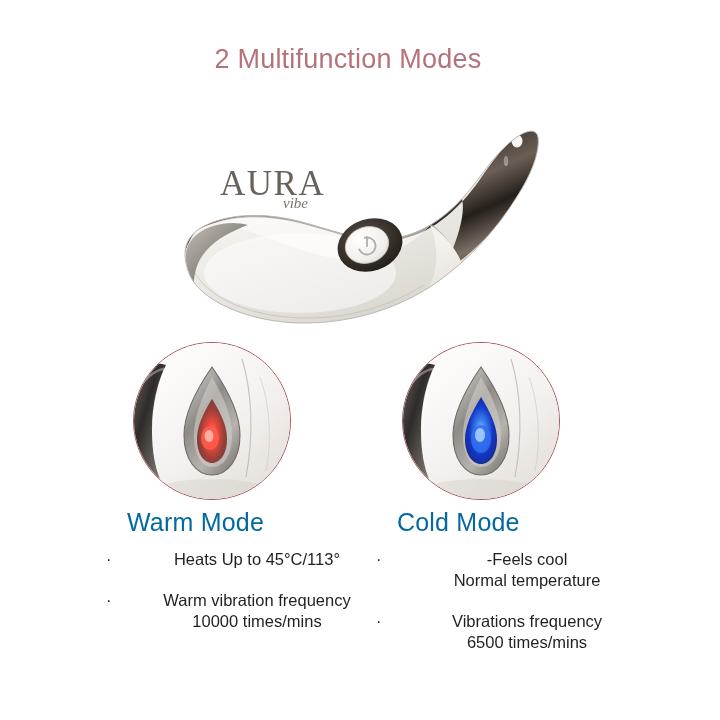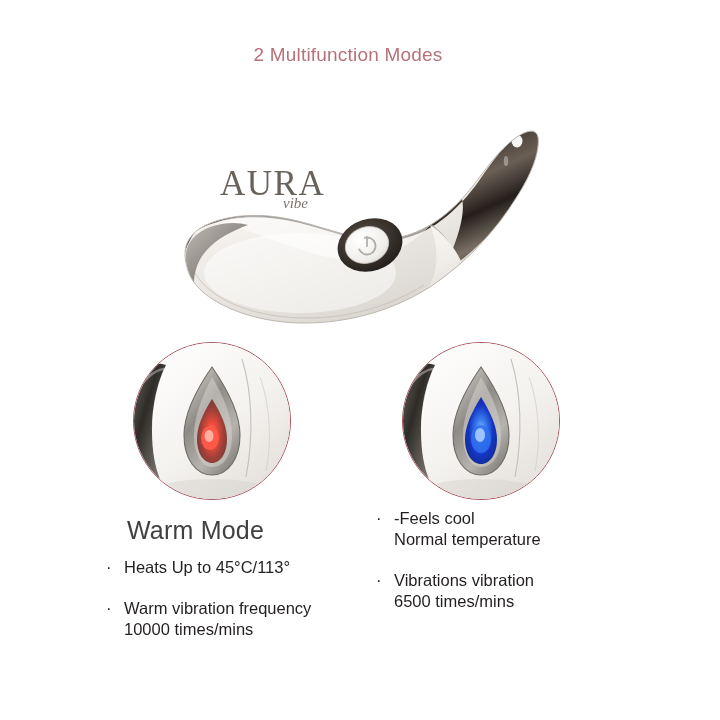--- a/index.html
+++ b/index.html
@@ -15,21 +15,21 @@
     position: relative;
   }
 
   
   .page-title {
     position: absolute;
     top: 44px;
     left: 0;
     width: 696px;
     text-align: center;
-    font-size: 19px;
+    font-size: 27px;
     font-weight: 400;
     letter-spacing: 0.2px;
     color: #b5727a;
   }
 
   
   .hero-stage {
     position: absolute;
     top: 95px;
     left: 180px;
@@ -65,22 +65,22 @@
     position: absolute;
     top: 508px;
     width: 290px;
   }
   .mode-col.warm { left: 100px; }
   .mode-col.cold { left: 370px; }
 
   .mode-heading {
     font-size: 25px;
     font-weight: 400;
-    color: #404040;
-    margin: 8px 0 12px 0;
+    color: #0369a1;
+    margin: 0 0 12px 0;
     padding-left: 27px;
     letter-spacing: 0.2px;
   }
 
   .bullet-list {
     list-style: none;
     margin: 0;
     padding: 0;
   }
   .bullet-item {
@@ -93,21 +93,21 @@
   }
   .bullet-item:last-child { margin-bottom: 0; }
   .bullet-dot {
     position: absolute;
     left: 6px;
     top: 0;
     font-size: 16.5px;
     line-height: 1.28;
     color: #231f20;
   }
-  .bullet-line { display: block; }
+  .bullet-line { display: block; text-align: center; }
 </style>
 </head>
 <body>
 
 <div class="page-title">2 Multifunction Modes</div>
 
 <div class="hero-stage">
   <svg viewBox="0 0 360 230" xmlns="http://www.w3.org/2000/svg">
     <defs>
       <linearGradient id="chromeTop" x1="0" y1="0" x2="1" y2="0.9">
@@ -327,25 +327,26 @@
     </li>
     <li class="bullet-item">
       <span class="bullet-dot">·</span>
       <span class="bullet-line">Warm vibration frequency</span>
       <span class="bullet-line">10000 times/mins</span>
     </li>
   </ul>
 </div>
 
 <div class="mode-col cold">
+  <h2 class="mode-heading">Cold Mode</h2>
   <ul class="bullet-list">
     <li class="bullet-item">
       <span class="bullet-dot">·</span>
       <span class="bullet-line">-Feels cool</span>
       <span class="bullet-line">Normal temperature</span>
     </li>
     <li class="bullet-item">
       <span class="bullet-dot">·</span>
-      <span class="bullet-line">Vibrations vibration</span>
+      <span class="bullet-line">Vibrations frequency</span>
       <span class="bullet-line">6500 times/mins</span>
     </li>
   </ul>
 </div>
 
 </body></html>

